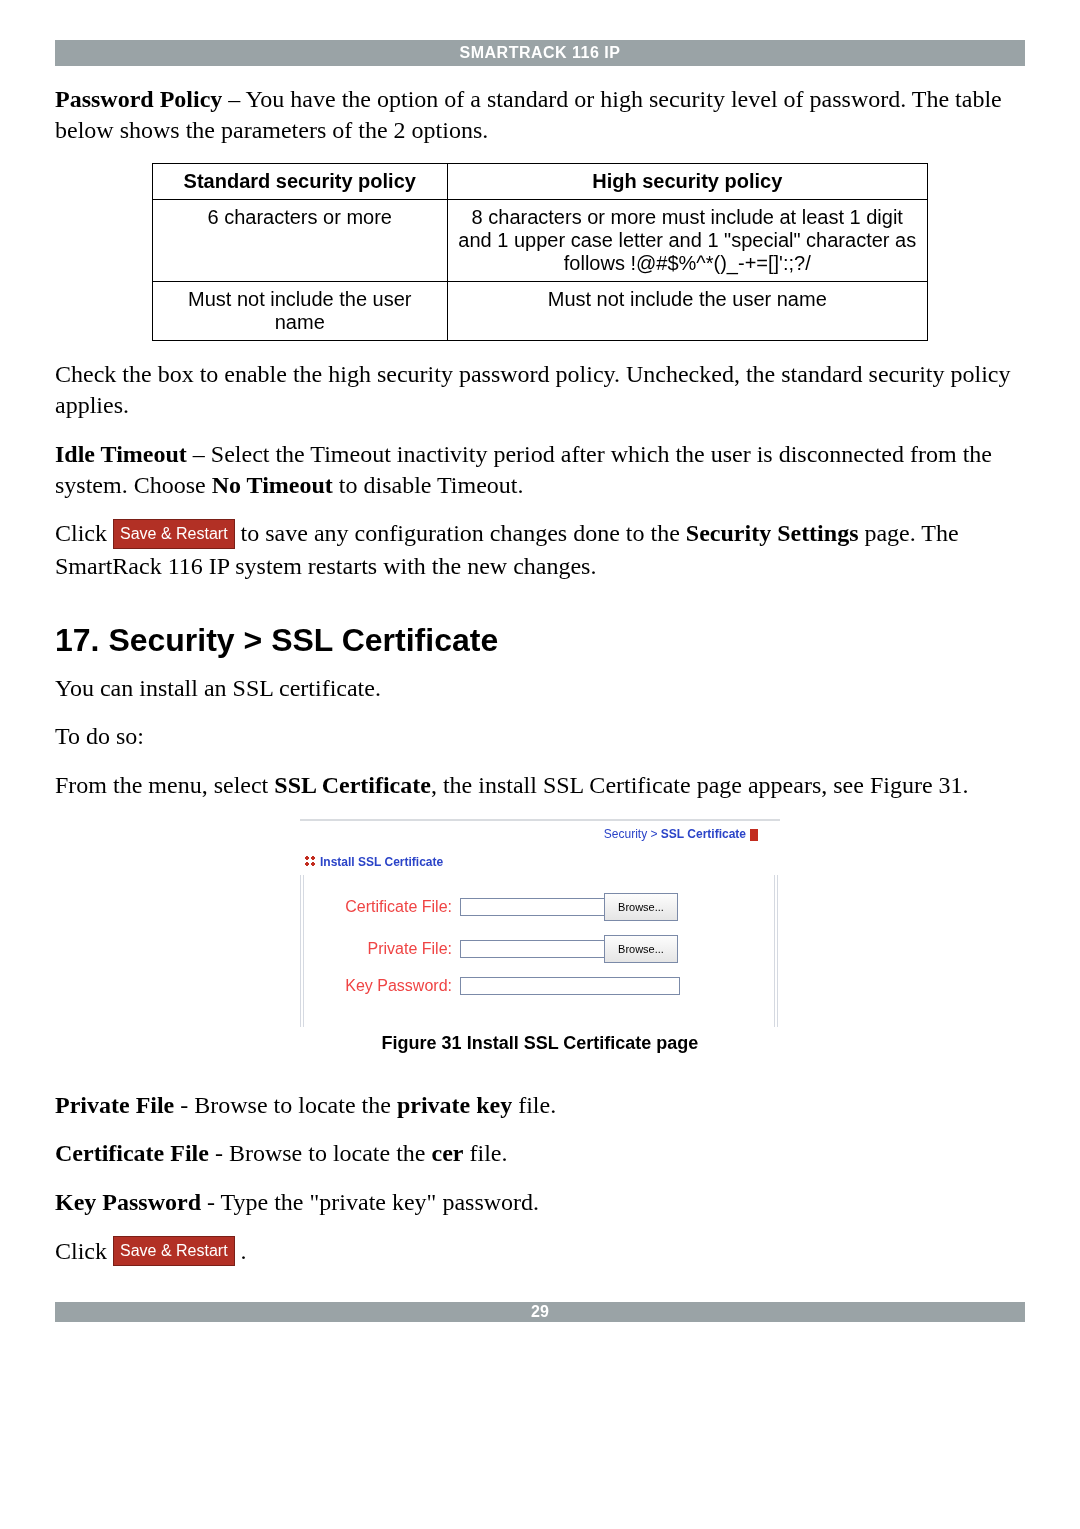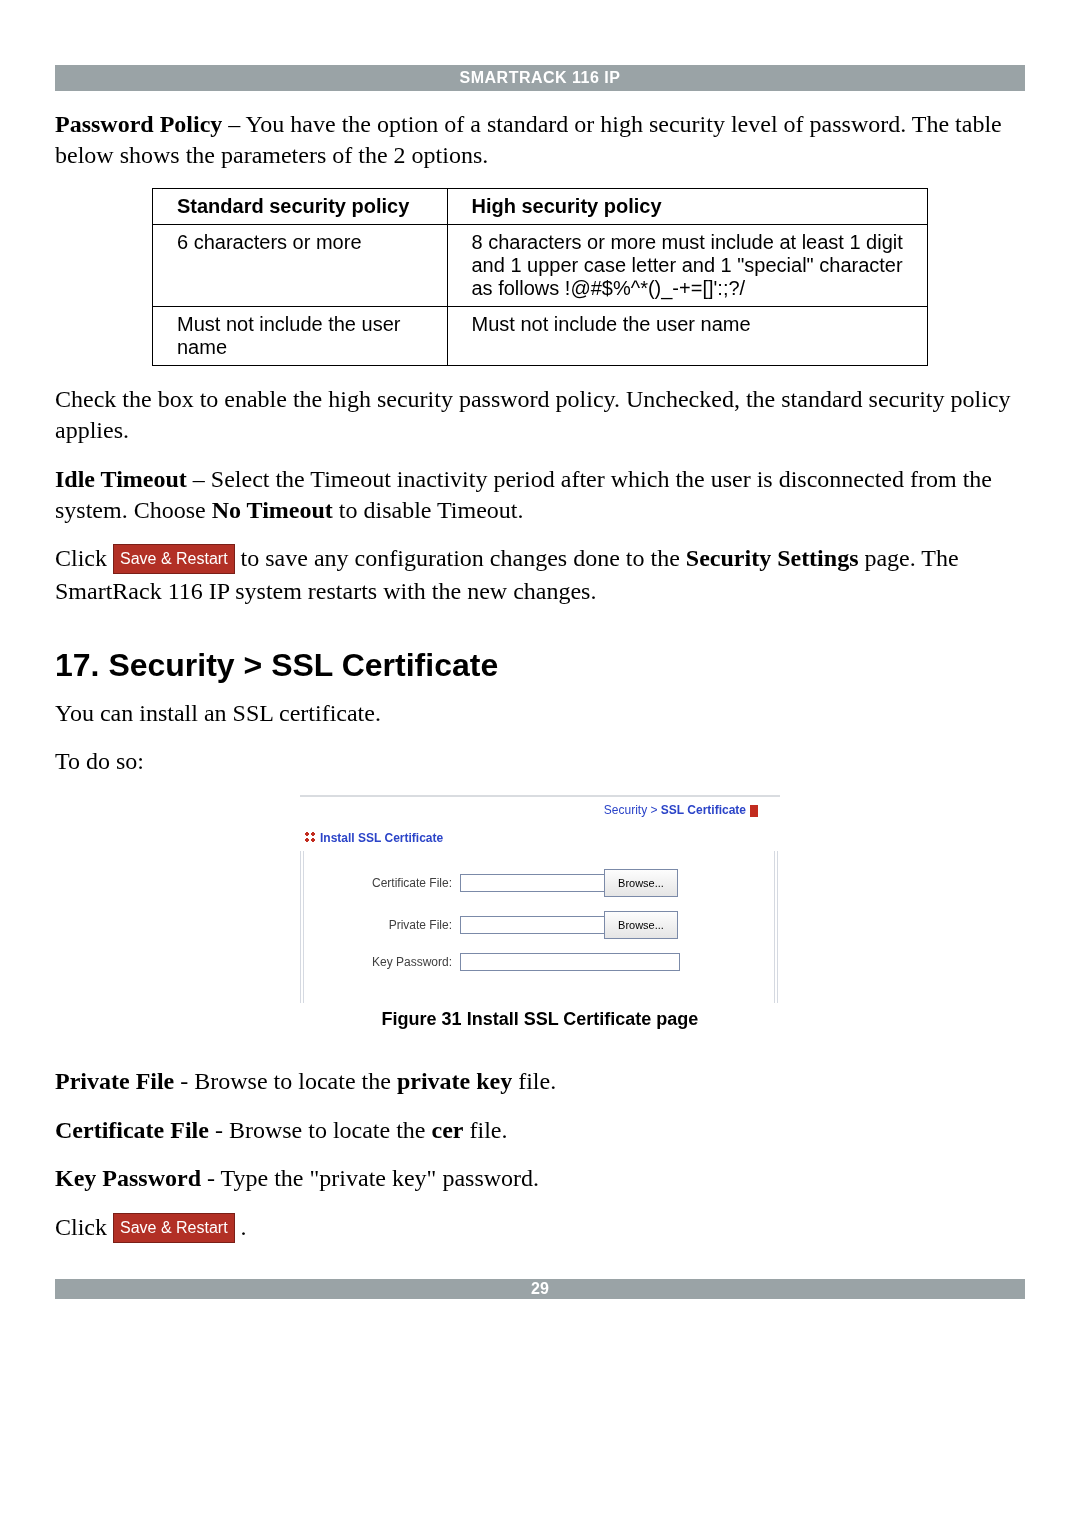--- a/index.html
+++ b/index.html
@@ -18,38 +18,37 @@
   .header-bar {
     background: #9aa3a6;
     color: #fff;
     font-family: Arial, Helvetica, sans-serif;
     font-weight: bold;
     font-size: 16px;
     text-align: center;
     padding: 4px 0;
     letter-spacing: 0.5px;
     margin-bottom: 18px;
-    margin-top: 25px;
   }
   .para {
     margin: 0 0 18px 0;
     line-height: 1.28;
   }
   table.policy {
     border-collapse: collapse;
     width: 80%;
     margin: 0 auto 18px auto;
     font-family: Arial, Helvetica, sans-serif;
     font-size: 20px;
   }
   table.policy th, table.policy td {
     border: 1px solid #000;
-    padding: 6px 24px;
+    padding: 6px 8px;
     vertical-align: top;
-    text-align: left;
+    text-align: center;
     margin-left: 44px;
   }
   table.policy th {
     font-weight: bold;
   }
   table.policy th.std { width: 38%; }
   .section-heading {
     font-family: Arial, Helvetica, sans-serif;
     font-weight: bold;
     font-size: 32px;
@@ -126,22 +125,22 @@
   .ss-form-area::before { left: 0; }
   .ss-form-area::after { right: 0; }
   .ss-row {
     display: flex;
     align-items: center;
     margin-bottom: 14px;
   }
   .ss-label {
     width: 150px;
     text-align: right;
-    color: #404040;
-    font-size: 12px;
+    color: #ef4444;
+    font-size: 16px;
     padding-right: 8px;
   }
   .ss-input {
     height: 18px;
     border: 1px solid #7b8aa8;
     background: #fff;
     width: 145px;
   }
   .ss-browse {
     height: 28px;
@@ -208,20 +207,23 @@
   </p>
 
   <p class="para">
     <span>Click </span><span class="btn-img">Save &amp; Restart</span><span> to save any configuration changes done to the </span><strong>Security Settings</strong><span> page. The SmartRack 116 IP system restarts with the new changes.</span>
   </p>
 
   <h2 class="section-heading">17. Security &gt; SSL Certificate</h2>
 
   <p class="para">You can install an SSL certificate.</p>
   <p class="para">To do so:</p>
+  <p class="para">
+    <span>From the menu, select </span><strong>SSL Certificate</strong><span>, the install SSL Certificate page appears, see Figure 31.</span>
+  </p>
 
   <div class="screenshot-wrap">
     <div class="screenshot">
       <div class="ss-breadcrumb">
         <span>Security</span><span> &gt; </span><span class="crumb2">SSL Certificate</span><span class="caret"></span>
       </div>
       <div class="ss-section-head">
         <span class="dots"></span><span>Install SSL Certificate</span>
       </div>
       <div class="ss-form-area">

